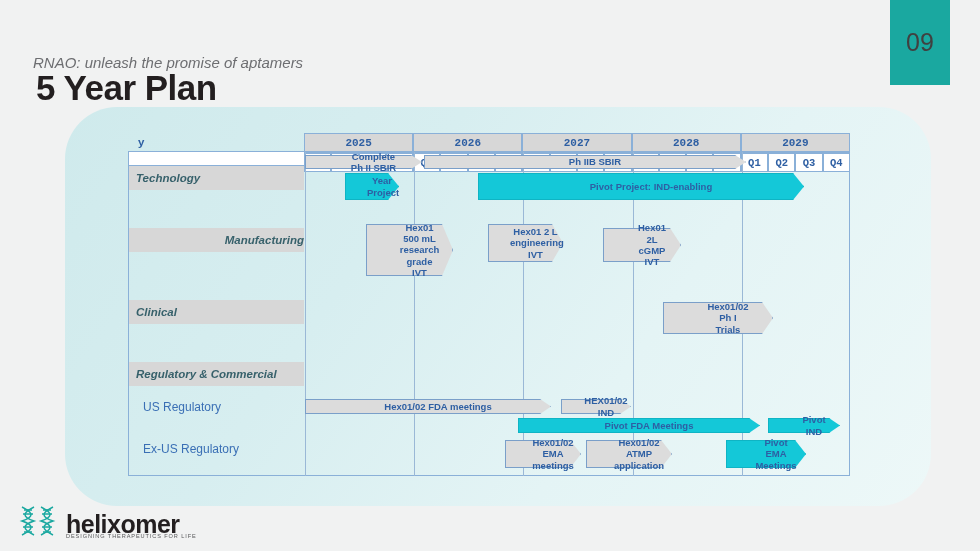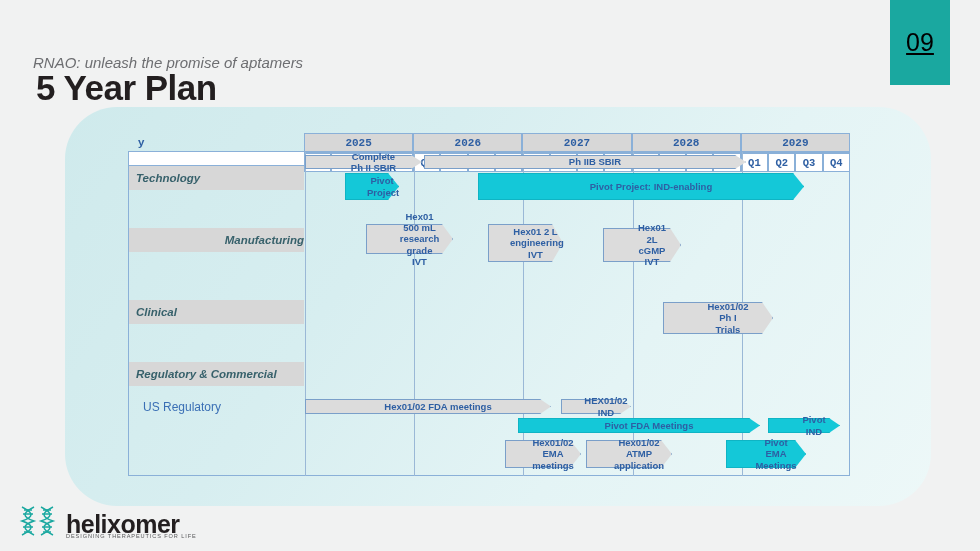--- a/index.html
+++ b/index.html
@@ -17,21 +17,21 @@
     letter-spacing:-0.5px;white-space:nowrap;margin-top:44px;
   }
   #page-subtitle{
     position:absolute;left:33px;top:54px;
     font-size:15px;color:#6d6e71;white-space:nowrap;font-style:italic;
   }
   #page-badge{
     position:absolute;right:30px;top:0px;
     width:60px;height:85px;background:#1aa8a0;
     display:flex;align-items:center;justify-content:center;
-    color:#000000;font-size:25px;text-decoration:underline;
+    color:#404040;font-size:25px;
   }
   
   #chart-panel{
     position:absolute;left:65px;top:107px;
     width:866px;height:399px;
     border-radius:52px;
     background:linear-gradient(125deg,#cfeaec 0%,#d7eef0 35%,#e4f4f5 65%,#edf8f8 100%);
   }
   
   #gantt{
@@ -191,20 +191,23 @@
         </div>
         <div class="cat-band" style="top: 148px;">
           <span>Clinical</span>
         </div>
         <div class="cat-band" style="top: 210px;">
           <span>Regulatory &amp; Commercial</span>
         </div>
         <div class="cat-sub" style="top: 244px;">
           <span>US Regulatory</span>
         </div>
+        <div class="cat-sub" style="top: 286px;">
+          <span>Ex-US Regulatory</span>
+        </div>
       </div>
     <div id="plot">
         <div class="vline" style="left: 0px;"></div>
         <div class="vline" style="left: 109.2px;"></div>
         <div class="vline" style="left: 218.4px;"></div>
         <div class="vline" style="left: 327.6px;"></div>
         <div class="vline" style="left: 436.8px;"></div>
         <div class="bar-wrap" style="left: 0px; top: 3px; width: 117px; height: 14px;">
           <div class="chevbox">
             <div class="chev-shape"></div>
@@ -216,31 +219,31 @@
           <div class="chevbox">
             <div class="chev-shape"></div>
             <div class="chev-border"></div>
             <div class="chev-label">Ph IIB SBIR</div>
           </div>
         </div>
         <div class="bar-wrap" style="left: 40px; top: 21px; width: 54px; height: 27px;">
           <div class="chevbox">
             <div class="chev-shape c"></div>
             <div class="chev-border c"></div>
-            <div class="chev-label">Pivot Project</div>
+            <div class="chev-label">Year Project</div>
           </div>
         </div>
         <div class="bar-wrap" style="left: 173px; top: 21px; width: 326px; height: 27px;">
           <div class="chevbox">
             <div class="chev-shape c"></div>
             <div class="chev-border c"></div>
             <div class="chev-label">Pivot Project: IND-enabling</div>
           </div>
         </div>
-        <div class="bar-wrap" style="left: 61px; top: 72px; width: 87px; height: 30px;">
+        <div class="bar-wrap" style="left: 61px; top: 72px; width: 87px; height: 52px;">
           <div class="chevbox">
             <div class="chev-shape"></div>
             <div class="chev-border"></div>
             <div class="chev-label">Hex01  500 mL research grade IVT</div>
           </div>
         </div>
         <div class="bar-wrap" style="left: 183px; top: 72px; width: 75px; height: 38px;">
           <div class="chevbox">
             <div class="chev-shape"></div>
             <div class="chev-border"></div>

